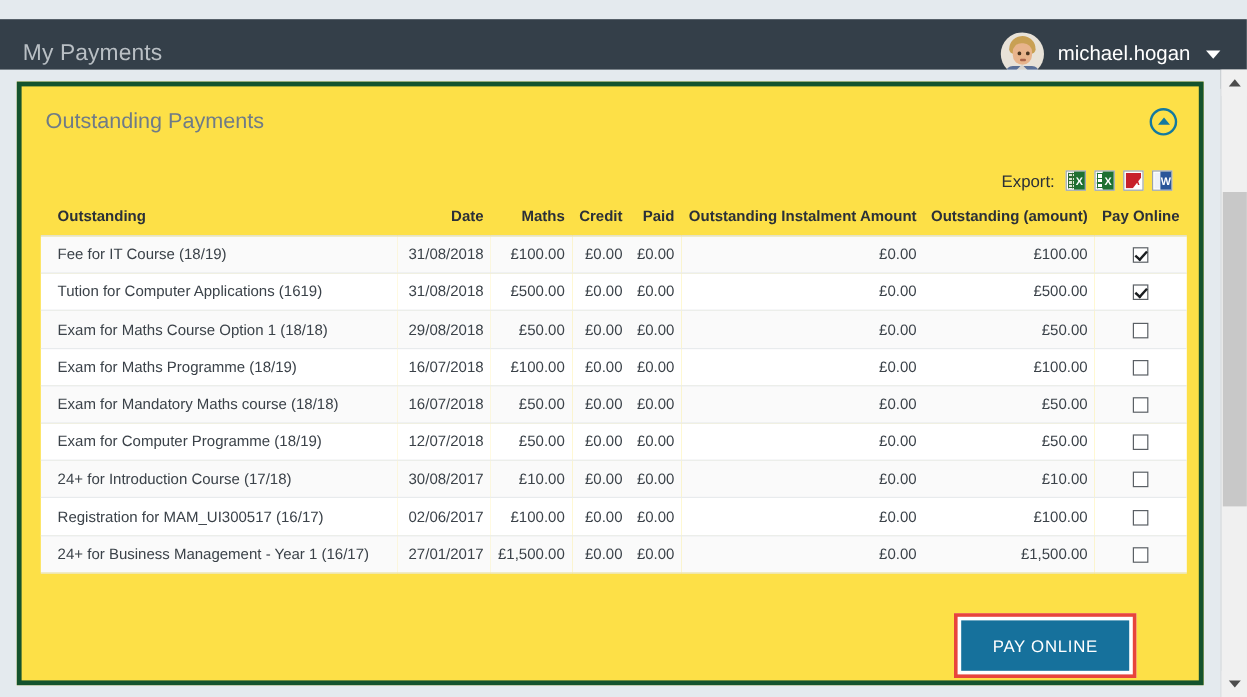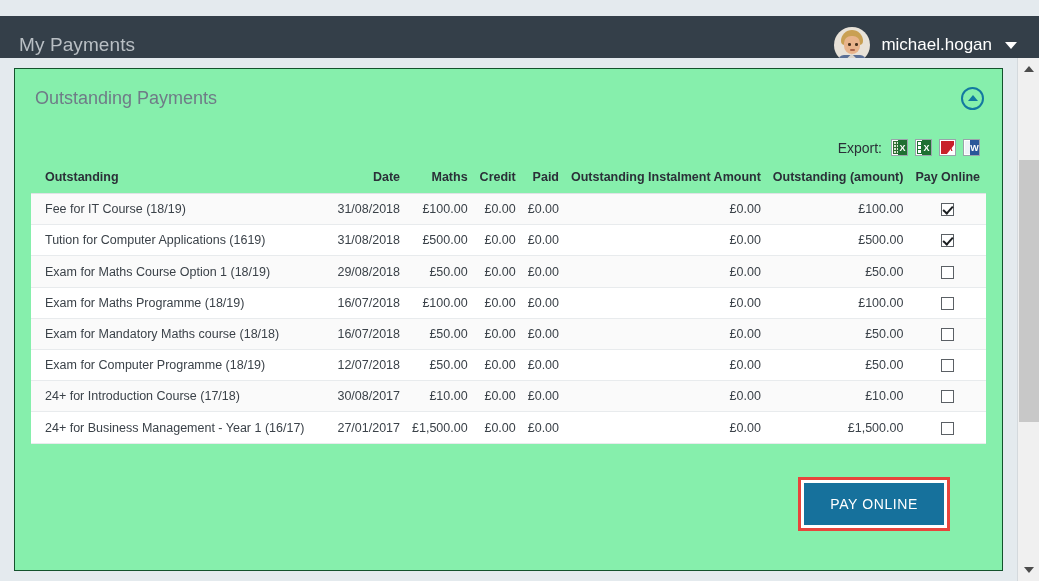--- a/index.html
+++ b/index.html
@@ -79,22 +79,22 @@
 
   
   .page {
     position: absolute; top: 58px; left: 0;
     width: 1017px; height: 523px;
     background: #e4eaee;
     padding: 10px 0 0 14px;
   }
   .card {
     width: 989px; height: 503px;
-    background: #86efac;
-    border: 1px solid #14532d;
+    background: #fde047;
+    border: 4px solid #14532d;
     position: relative;
   }
   .card-header {
     height: 58px;
     display: flex; align-items: center; justify-content: space-between;
     padding: 0 18px 0 20px;
   }
   .card-title {
     font-size: 18px; color: #6f7b87;
   }
@@ -337,21 +337,21 @@
             <td class="col-desc">Tution for Computer Applications (1619)</td>
             <td class="col-date">31/08/2018</td>
             <td class="col-amt">£500.00</td>
             <td class="col-cred">£0.00</td>
             <td class="col-paid">£0.00</td>
             <td class="col-oia">£0.00</td>
             <td class="col-outs">£500.00</td>
             <td class="col-pay"><span class="chk checked"></span></td>
           </tr>
           <tr>
-            <td class="col-desc">Exam for Maths Course Option 1 (18/19)</td>
+            <td class="col-desc">Exam for Maths Course Option 1 (18/18)</td>
             <td class="col-date">29/08/2018</td>
             <td class="col-amt">£50.00</td>
             <td class="col-cred">£0.00</td>
             <td class="col-paid">£0.00</td>
             <td class="col-oia">£0.00</td>
             <td class="col-outs">£50.00</td>
             <td class="col-pay"><span class="chk"></span></td>
           </tr>
           <tr>
             <td class="col-desc">Exam for Maths Programme (18/19)</td>
@@ -384,20 +384,30 @@
             <td class="col-pay"><span class="chk"></span></td>
           </tr>
           <tr>
             <td class="col-desc">24+  for Introduction Course (17/18)</td>
             <td class="col-date">30/08/2017</td>
             <td class="col-amt">£10.00</td>
             <td class="col-cred">£0.00</td>
             <td class="col-paid">£0.00</td>
             <td class="col-oia">£0.00</td>
             <td class="col-outs">£10.00</td>
+            <td class="col-pay"><span class="chk"></span></td>
+          </tr>
+          <tr>
+            <td class="col-desc">Registration for MAM_UI300517 (16/17)</td>
+            <td class="col-date">02/06/2017</td>
+            <td class="col-amt">£100.00</td>
+            <td class="col-cred">£0.00</td>
+            <td class="col-paid">£0.00</td>
+            <td class="col-oia">£0.00</td>
+            <td class="col-outs">£100.00</td>
             <td class="col-pay"><span class="chk"></span></td>
           </tr>
           <tr>
             <td class="col-desc">24+ for Business Management - Year 1 (16/17)</td>
             <td class="col-date">27/01/2017</td>
             <td class="col-amt">£1,500.00</td>
             <td class="col-cred">£0.00</td>
             <td class="col-paid">£0.00</td>
             <td class="col-oia">£0.00</td>
             <td class="col-outs">£1,500.00</td>

